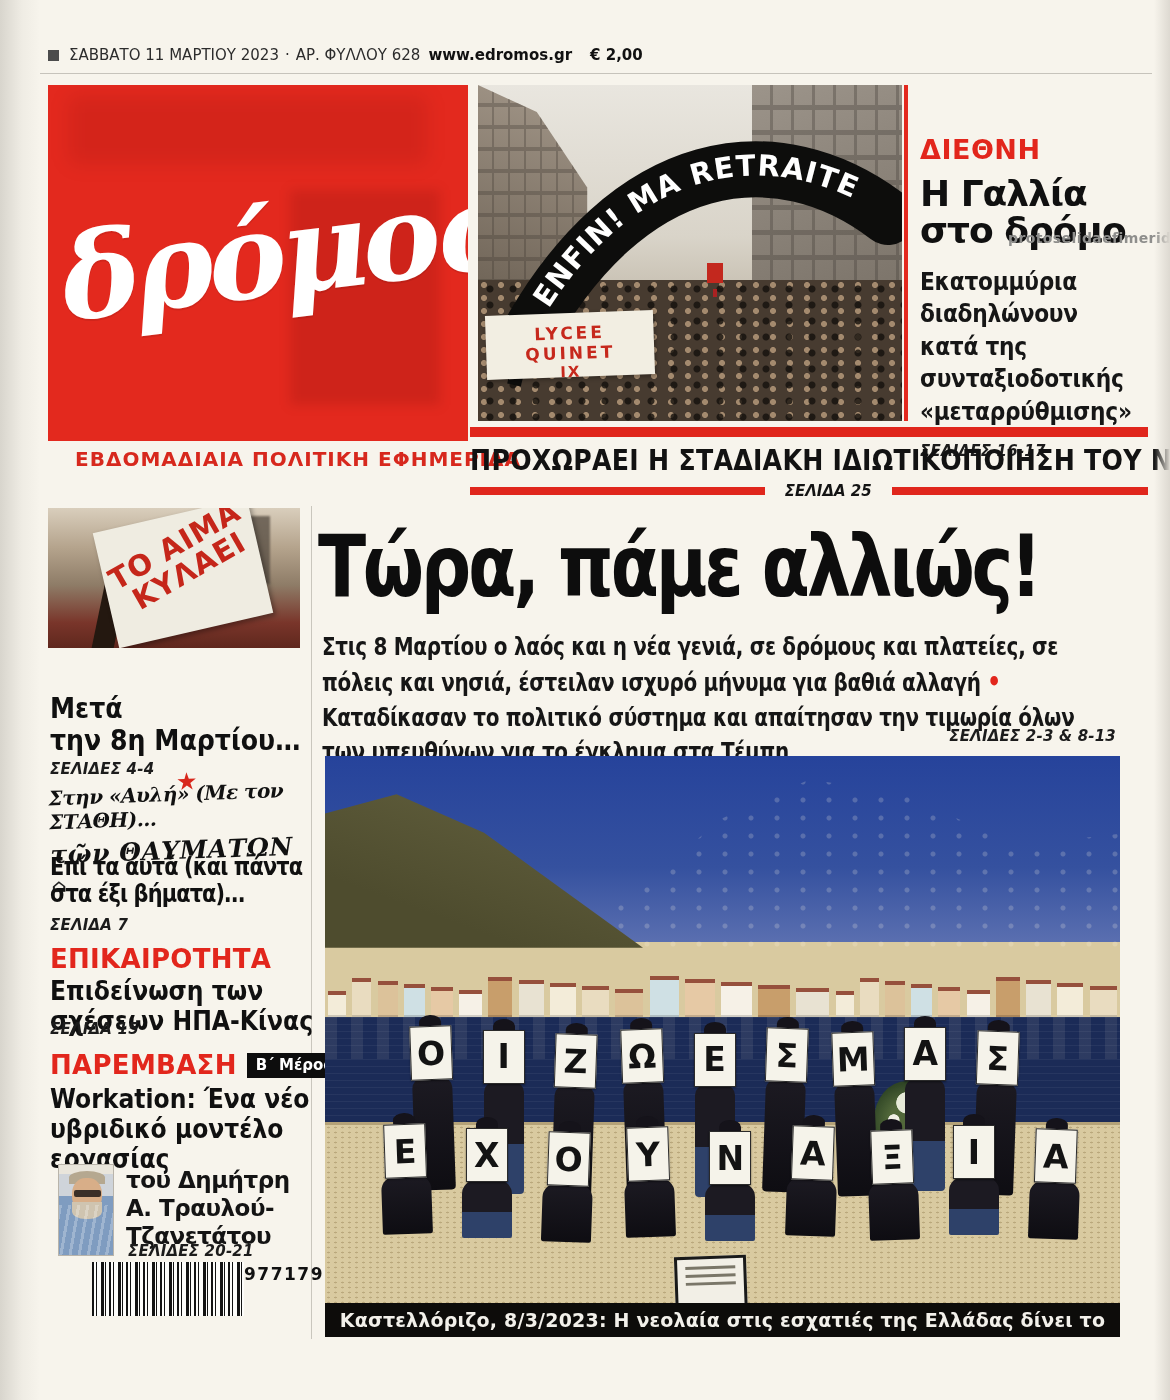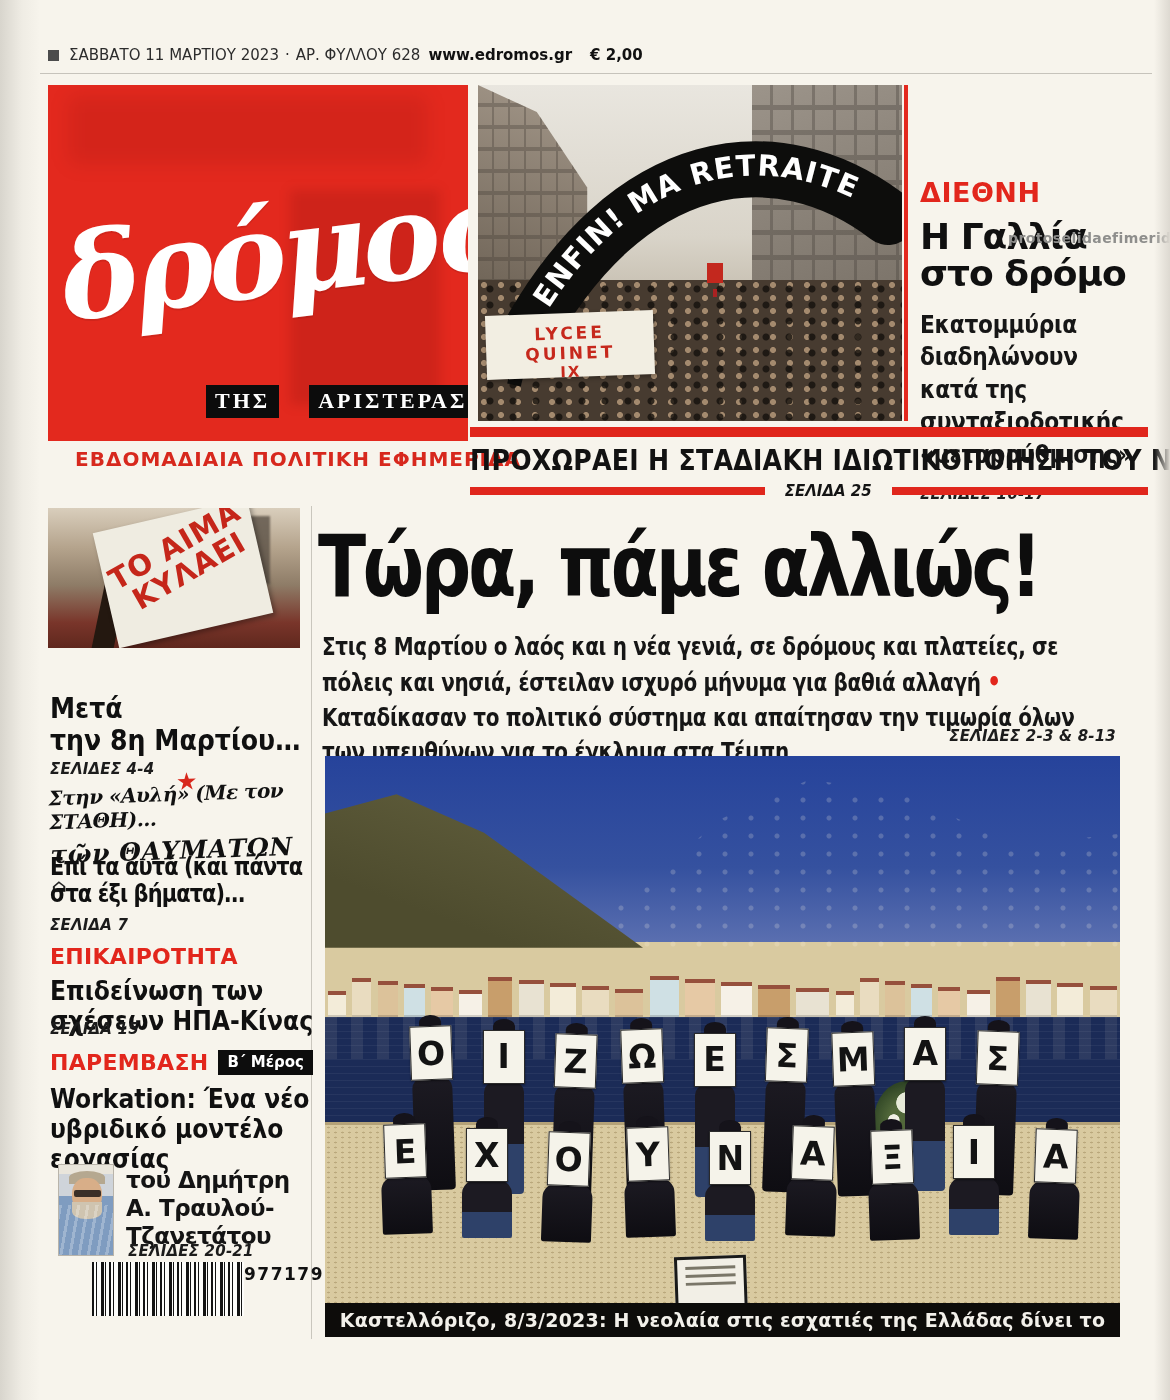--- a/index.html
+++ b/index.html
@@ -54,21 +54,21 @@
         background-size:23px 16px;}
   .fr-flag{position:absolute;left:54%;top:53%;width:16px;height:20px;background:#c3281e;box-shadow:0 20px 0 -6px #a22;}
   .fr-arc{position:absolute;inset:0;width:100%;height:100%;}
   .fr-banner{position:absolute;left:8px;bottom:44px;width:168px;height:64px;background:#f2eee2;
         transform:rotate(-2deg);box-shadow:1px 2px 4px rgba(0,0,0,.3);text-align:center;}
   .fr-banner .l1{font-weight:bold;font-size:17px;letter-spacing:3px;color:#c6281c;margin-top:10px;}
   .fr-banner .l2{font-weight:bold;font-size:15px;letter-spacing:2px;color:#c6281c;}
   .red-vline{left:904px;top:85px;width:4px;height:336px;background:#e3291e;}
 
   
-  .intl{left:920px;top:134px;width:230px;margin-top:43px;}
+  .intl{left:920px;top:134px;width:230px;}
   .intl .kicker{color:#e2261c;font-weight:800;font-size:27px;letter-spacing:.5px;margin-bottom:10px;}
   .intl .hl{font-weight:800;font-size:36px;line-height:1.04;color:#101010;letter-spacing:-1px;margin-bottom:16px;}
   .intl .sum{font-weight:700;font-size:25px;line-height:1.3;color:#161616;letter-spacing:-.3px;margin-bottom:14px;width:115%;}
   .watermark{left:1008px;top:230px;font-size:14px;font-weight:bold;color:#8e8e8c;letter-spacing:.4px;z-index:30;}
 
   
   .wbanner{left:470px;top:427px;width:678px;}
   .wbar-top{height:10px;background:#e0261c;}
   .whead{font-weight:800;font-size:29px;color:#121212;margin:6px 0 5px;white-space:nowrap;width:115%;letter-spacing:.3px;}
   .wbot{display:flex;align-items:center;gap:20px;}
@@ -103,21 +103,21 @@
   .sb-h{font-weight:800;color:#101010;line-height:1.12;width:115%;}
   .sb-h1{left:50px;top:692px;font-size:29px;}
   .sb-p1{left:50px;top:760px;}
   .sb-hand{left:50px;top:782px;width:250px;transform:rotate(-2deg);font-family:"DejaVu Serif",serif;color:#111;}
   .sb-hand .h1{font-style:italic;font-weight:bold;font-size:20px;letter-spacing:-.5px;}
   .sb-hand .h2{font-style:italic;font-weight:bold;font-size:25px;margin-top:6px;letter-spacing:.5px;}
   .sb-hand .star{position:absolute;left:128px;top:-14px;color:#d8271c;font-size:24px;font-style:normal;}
   .sb-hand .house{font-size:18px;color:#222;}
   .sb-h2{left:50px;top:854px;font-size:24px;letter-spacing:-1px;}
   .sb-p2{left:50px;top:916px;}
-  .kicker-red{color:#e2261c;font-weight:800;font-size:22px;letter-spacing:.3px;}
+  .kicker-red{color:#e2261c;font-weight:800;font-size:26px;letter-spacing:.3px;}
   .sb-k1{left:50px;top:944px;}
   .sb-h3{left:50px;top:976px;font-size:27px;}
   .sb-p3{left:50px;top:1020px;}
   .sb-k2{left:50px;top:1050px;display:flex;align-items:center;gap:10px;}
   .badge{background:#0d0d0d;color:#fff;font-weight:bold;font-size:15px;padding:3px 9px 4px;}
   .sb-h4{left:50px;top:1084px;font-size:27px;}
   .author{left:58px;top:1164px;display:flex;gap:12px;width:242px;}
   .aphoto{width:56px;height:92px;position:relative;border:1px solid #b9b4aa;box-sizing:border-box;
         background:linear-gradient(180deg,#e9e5db 0 10%,#cfd4da 10% 34%,#7f9cc0 34% 100%);}
   .aphoto::after{content:'';position:absolute;left:0;right:0;bottom:0;height:56%;opacity:.5;
@@ -201,24 +201,20 @@
     <span>ΑΡ. ΦΥΛΛΟΥ 628</span>
     <span class="b">www.edromos.gr</span>
     <span class="b price">€ 2,00</span>
   </header>
   <div class="abs topline"></div>
 
   <div class="abs masthead">
     <div class="ghost1"></div>
     <div class="ghost2"></div>
     <div class="logo-script">δρόμος</div>
-    <div class="logo-tags">
-      <span class="tag">ΤΗΣ</span>
-      <span class="tag">ΑΡΙΣΤΕΡΑΣ</span>
-    </div>
   </div>
   <div class="abs tagline">ΕΒΔΟΜΑΔΙΑΙΑ ΠΟΛΙΤΙΚΗ ΕΦΗΜΕΡΙΔΑ</div>
 
   <figure class="abs photo-fr" style="margin:0">
     <div class="fr-bld-l"></div>
     <div class="fr-bld-r"></div>
     <div class="fr-crowd"></div>
     <div class="fr-flag"></div>
     <svg class="fr-arc" viewBox="0 0 424 336">
       <path d="M46,258 C150,66 300,48 410,132" stroke="#0d0d0c" stroke-width="56" fill="none" stroke-linecap="round"></path>

